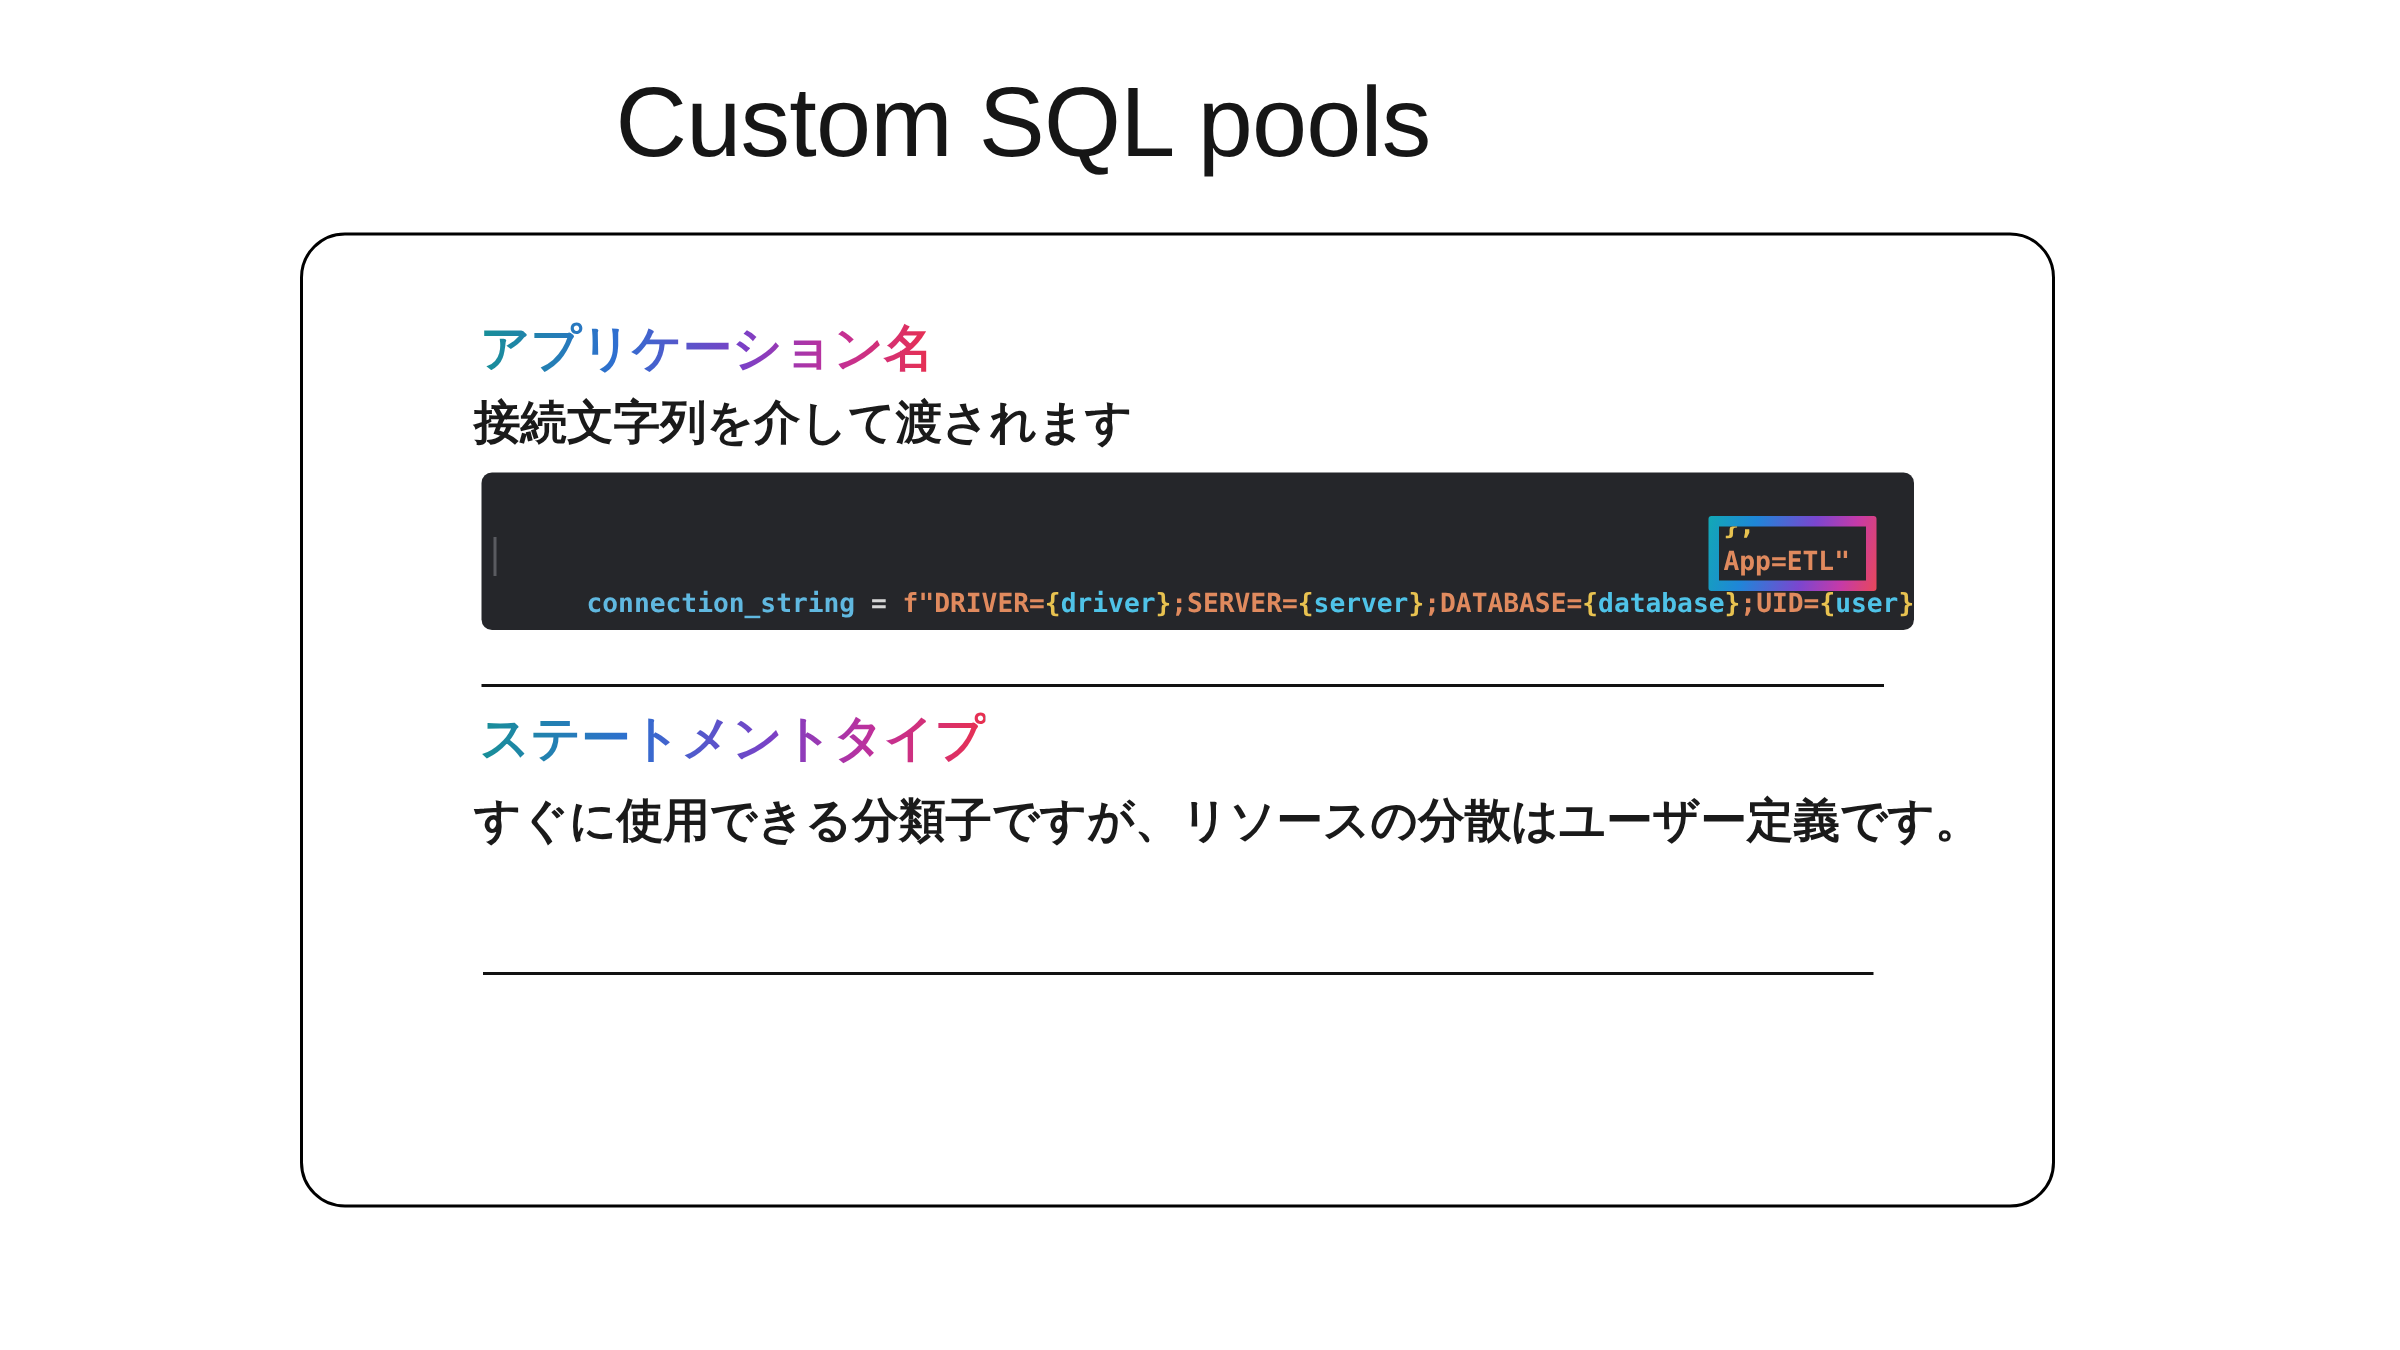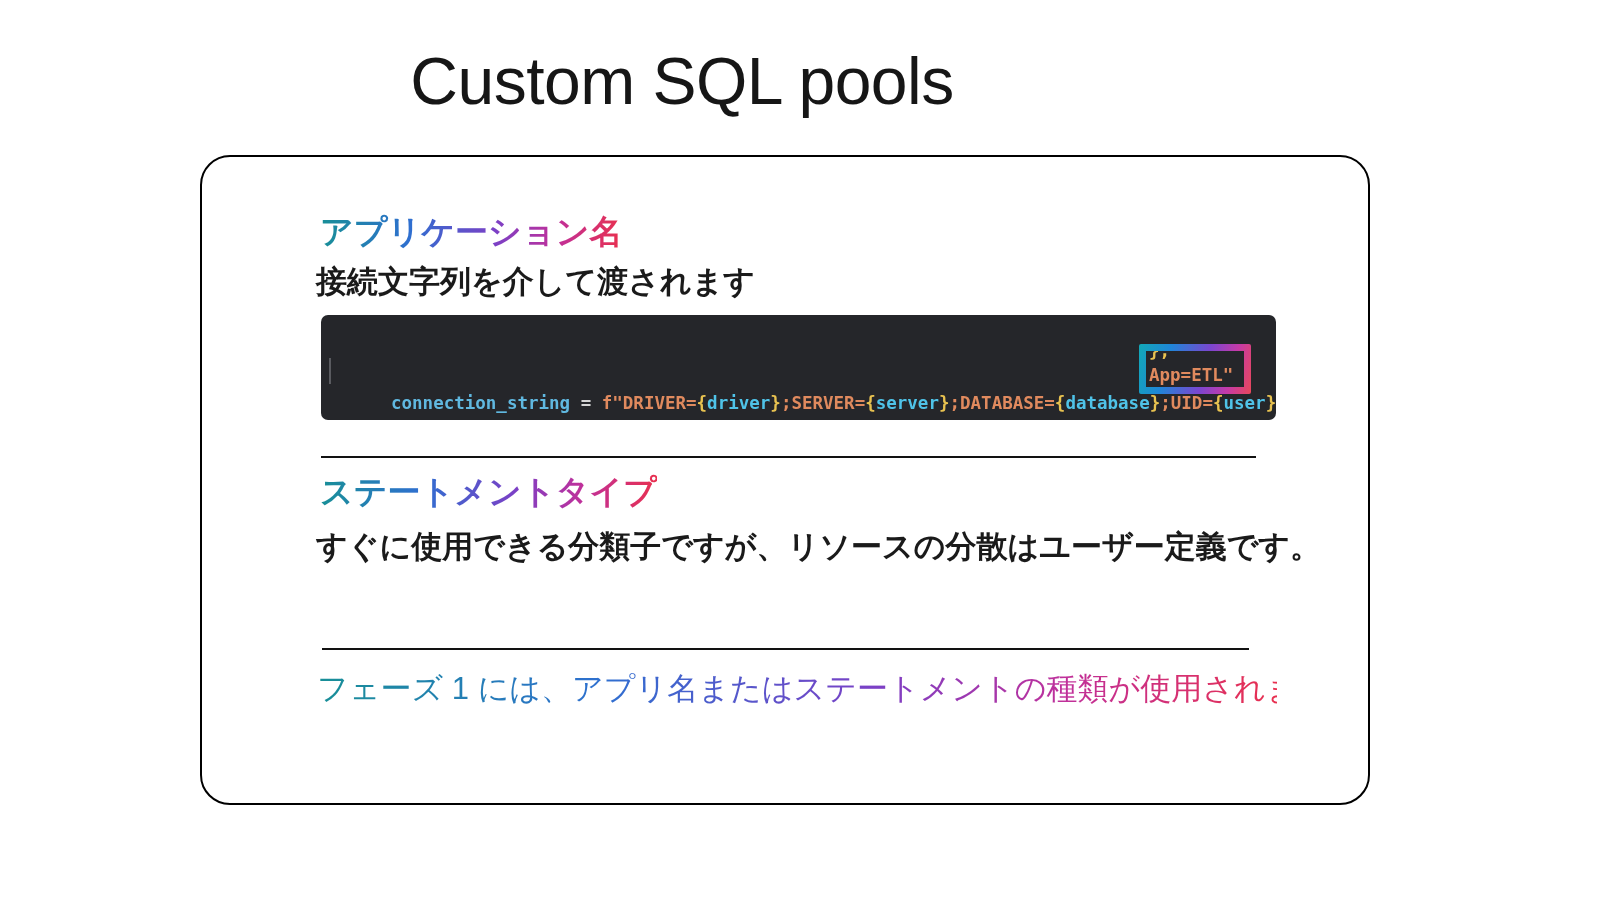--- a/index.html
+++ b/index.html
@@ -222,14 +222,13 @@
 
 <div id="stmt-type-heading" class="section-heading">
   <span class="gradient-text">ステートメントタイプ</span>
 </div>
 
 <div id="stmt-type-body" class="body-line">すぐに使用できる分類子ですが、リソースの分散はユーザー定義です。</div>
 
 <div id="divider-2" class="divider"></div>
 
 <div id="footer-note">
-  <span class="fn-line gradient-text">フェーズ 1 には、アプリ名またはステートメントの種類が使用されます。</span>
 </div>
 
 </body></html>

